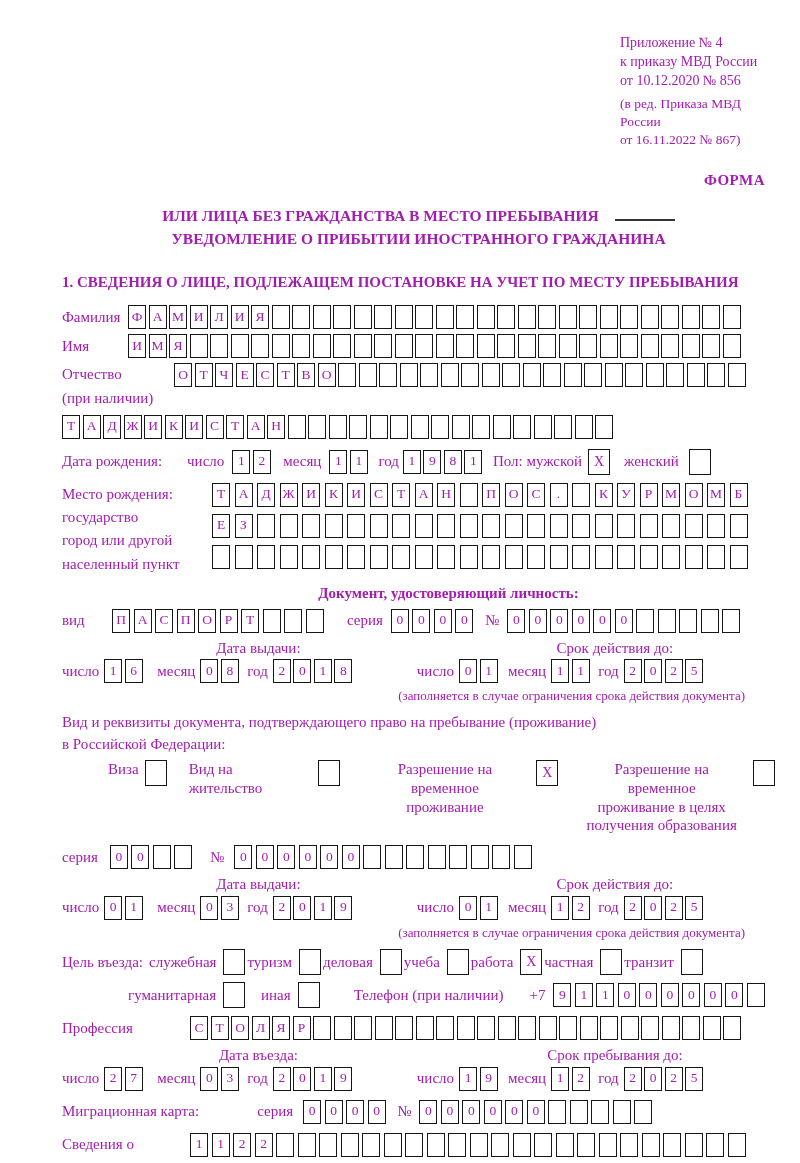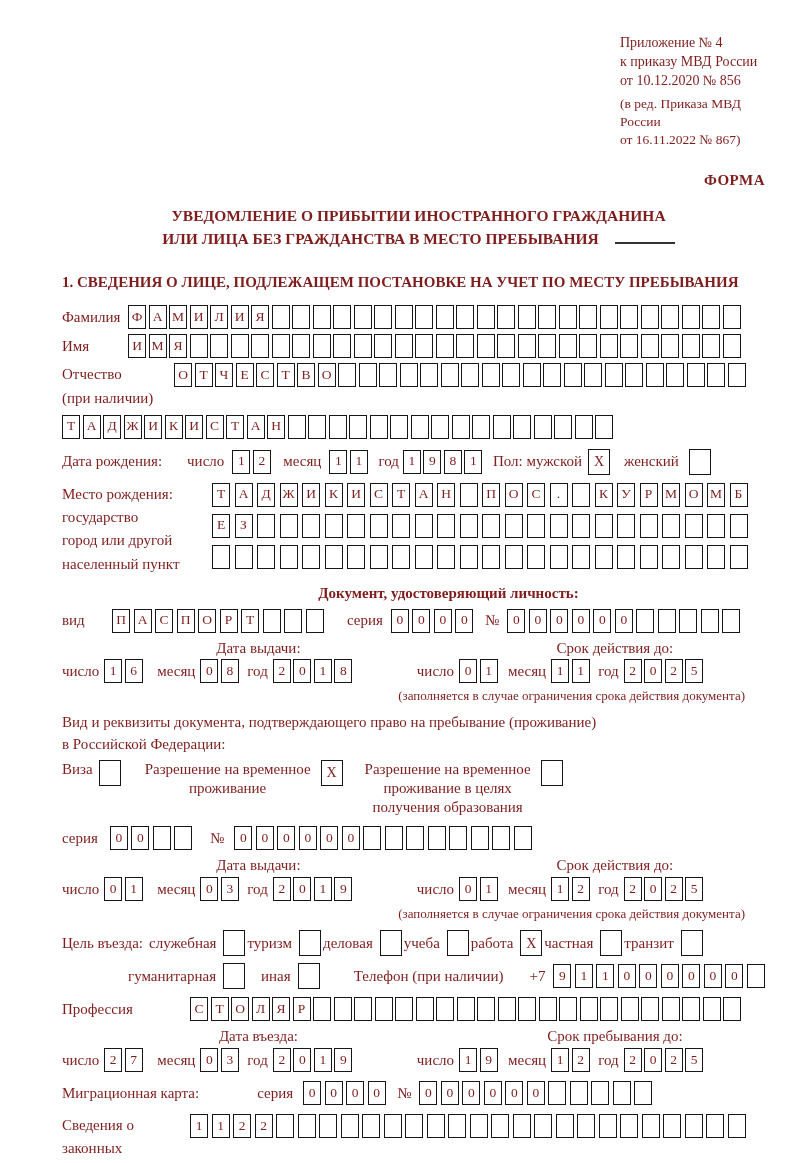--- a/index.html
+++ b/index.html
@@ -1,20 +1,20 @@
 <!DOCTYPE html>
 <html><head>
 <meta charset="utf-8">
 <style>
   html,body{margin:0;padding:0;background:#fff;}
   .page{
     width:800px;height:1163px;background:#fff;box-sizing:border-box;
     padding:34px 25px 16px 62px;
     font-family:"Liberation Serif","DejaVu Serif",serif;
-    color:#7f1d1d;font-size:15px;line-height:1.25;overflow:hidden;
+    color:#a21caf;font-size:15px;line-height:1.25;overflow:hidden;
   }
   
   .hdr-block{margin-left:558px;font-size:14px;line-height:1.35;}
   .hdr-edition{margin-top:4px;font-size:13.5px;}
   .forma{font-weight:bold;text-align:right;margin:22px 10px 0 0;font-size:15px;letter-spacing:.5px;}
   
   .title{font-weight:bold;text-align:center;font-size:15.5px;line-height:1.5;margin-top:14px;}
   .blank-line{display:inline-block;width:60px;border-bottom:2.5px solid #333;margin-left:16px;vertical-align:baseline;}
   .sec-head{font-weight:bold;font-size:15px;margin-top:22px;margin-bottom:14px;}
   
@@ -47,21 +47,21 @@
   .dh{display:flex;margin-top:6px;margin-bottom:2px;}
   .dh-l{width:405px;text-align:center;}
   .dh-r{width:330px;text-align:center;}
   .date-group{display:inline-flex;align-items:center;}
   .date-group .lbl{margin-right:5px;}
   .note-right{text-align:right;font-size:13px;margin:2px 30px 8px 0;}
   .center-bold{font-weight:bold;text-align:center;margin:8px 0 6px 60px;}
   .para{margin:4px 0 2px 0;}
   
   .res-opts{display:flex;align-items:flex-start;margin:6px 0 10px 0;}
-  .res-opt{display:flex;align-items:flex-start;}
+  .res-opt{display:flex;align-items:flex-start;margin-left:46px;}
   .opt-multiline{white-space:pre-line;text-align:center;}
   .res-opts .checkbox{margin-left:10px;}
   
   .purpose-opt{display:flex;align-items:center;margin-left:2px;}
   .purpose-opt .checkbox{margin-left:7px;}
   .rep-rows .cells{display:flex;margin-bottom:6px;}
 </style>
 </head>
 <body>
 
@@ -72,22 +72,22 @@
     <div>к приказу МВД России</div>
     <div>от 10.12.2020 № 856</div>
     <div class="hdr-edition">
       <div>(в ред. Приказа МВД России</div>
       <div>от 16.11.2022 № 867)</div>
     </div>
   </div>
   <div class="forma">ФОРМА</div>
 
   <div class="title">
+    <div><span>ИЛИ ЛИЦА БЕЗ ГРАЖДАНСТВА В МЕСТО ПРЕБЫВАНИЯ</span><span class="blank-line"></span></div>
     <div>УВЕДОМЛЕНИЕ О ПРИБЫТИИ ИНОСТРАННОГО ГРАЖДАНИНА</div>
-    <div><span>ИЛИ ЛИЦА БЕЗ ГРАЖДАНСТВА В МЕСТО ПРЕБЫВАНИЯ</span><span class="blank-line"></span></div>
   </div>
 
   <div class="sec-head">1. СВЕДЕНИЯ О ЛИЦЕ, ПОДЛЕЖАЩЕМ ПОСТАНОВКЕ НА УЧЕТ ПО МЕСТУ ПРЕБЫВАНИЯ</div>
 
   <div class="row">
     <span class="lbl w-surname">Фамилия</span>
     <span class="cells">
         <span class="cell">Ф</span>
         <span class="cell">А</span>
         <span class="cell">М</span>
@@ -426,20 +426,24 @@
   <div class="note-right">(заполняется в случае ограничения срока действия документа)</div>
 
   <div class="para">Вид и реквизиты документа, подтверждающего право на пребывание (проживание)</div>
   <div class="para">в Российской Федерации:</div>
 
   <div class="res-opts">
     <span class="res-opt">
       <span>Виза</span>
       <span class="checkbox" style="margin-left:6px;"></span>
     </span>
+    <span class="res-opt" style="margin-left:22px;">
+      <span>Вид на жительство</span>
+      <span class="checkbox"></span>
+    </span>
     <span class="res-opt" style="margin-left:24px;">
       <span class="opt-multiline">Разрешение на временное
 проживание</span>
       <span class="checkbox">X</span>
     </span>
     <span class="res-opt" style="margin-left:22px;">
       <span class="opt-multiline">Разрешение на временное
 проживание в целях
 получения образования</span>
       <span class="checkbox"></span>

